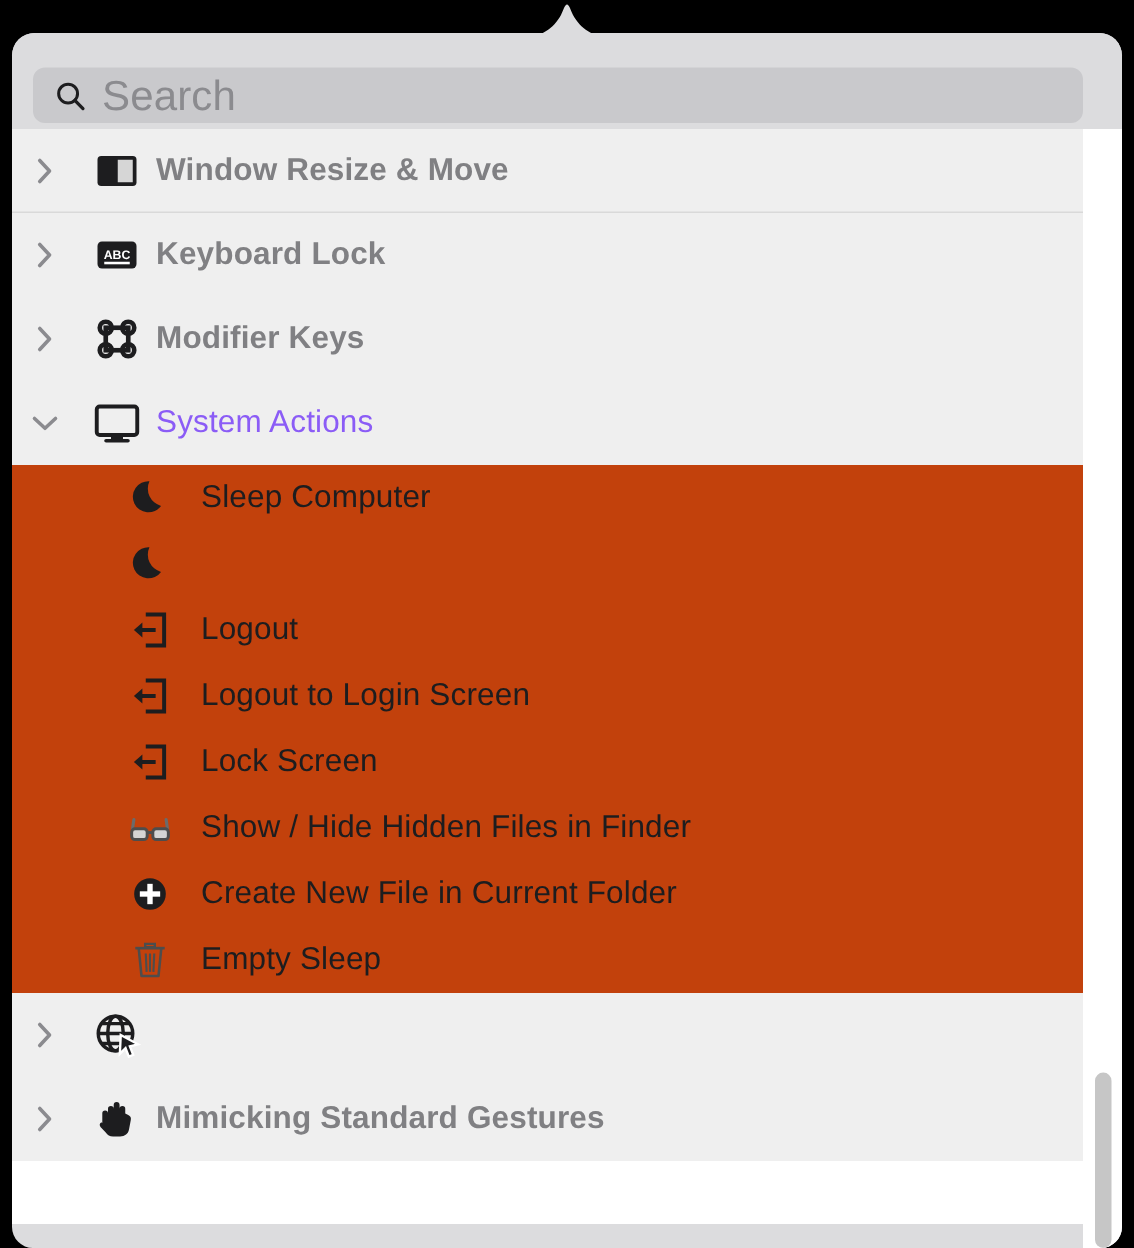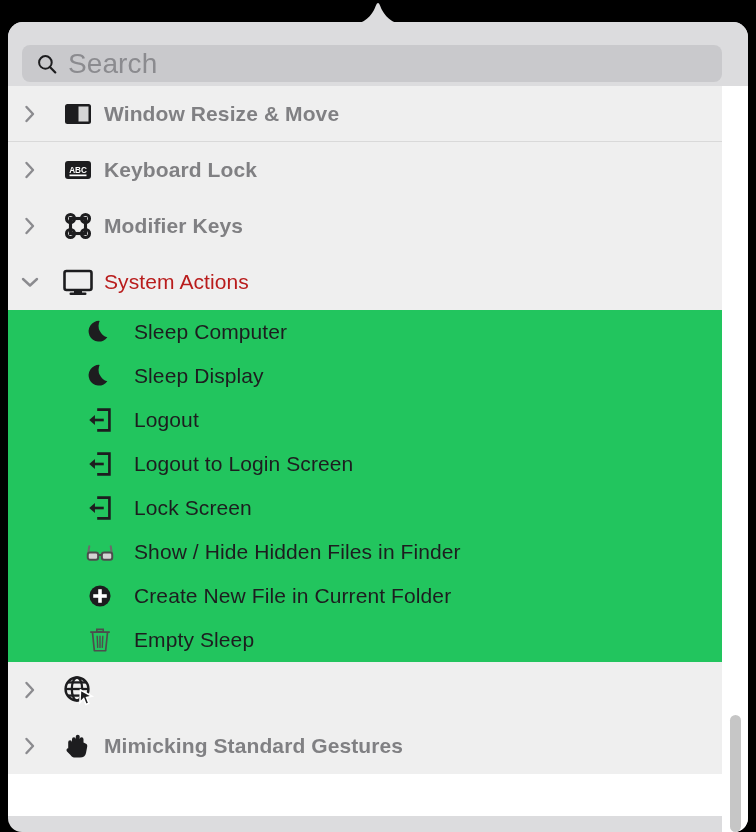--- a/index.html
+++ b/index.html
@@ -81,27 +81,27 @@
   }
   .row.category .cat-icon{
     width:52px;flex:none;
     display:flex;align-items:flex-end;justify-content:center;
   }
   .row.category .cat-label{
     font-size:21px;font-weight:bold;color:#808083;
     letter-spacing:.1px;
   }
   .row.category.expanded .cat-label{
-    color:#b91c1c;font-weight:normal;
+    color:#8b5cf6;font-weight:normal;
   }
 
   
   .row.child{
     height:44px;
-    background:#22c55e;
+    background:#c2410c;
   }
   .row.child .child-icon{
     width:52px;flex:none;margin-left:66px;
     display:flex;align-items:center;justify-content:center;
   }
   .row.child .child-label{
     margin-left:8px;
     font-size:21px;color:#1d1d1f;
     letter-spacing:.1px;
   }
@@ -217,21 +217,20 @@
               </svg>
             </span>
             <span class="child-label">Sleep Computer</span>
           </div>
           <div class="row child">
             <span class="child-icon">
               <svg width="32" height="32" viewBox="0 0 34 34">
                 <path d="M24.8 22.6 A11 11 0 1 1 16.6 5.2 A12.6 12.6 0 0 0 24.8 22.6 Z" fill="#1d1d1f"></path>
               </svg>
             </span>
-            <span class="child-label">Sleep Display</span>
           </div>
           <div class="row child">
             <span class="child-icon">
               <svg width="32" height="32" viewBox="0 0 34 34">
                 <path d="M14 6 H27 V28 H14" fill="none" stroke="#1d1d1f" stroke-width="2.8" stroke-linejoin="miter"></path>
                 <line x1="21" y1="17" x2="8.5" y2="17" stroke="#1d1d1f" stroke-width="2.8"></line>
                 <path d="M11.6 11.6 L5.6 17 L11.6 22.4 Z" fill="#1d1d1f"></path>
               </svg>
             </span>
             <span class="child-label">Logout</span>

